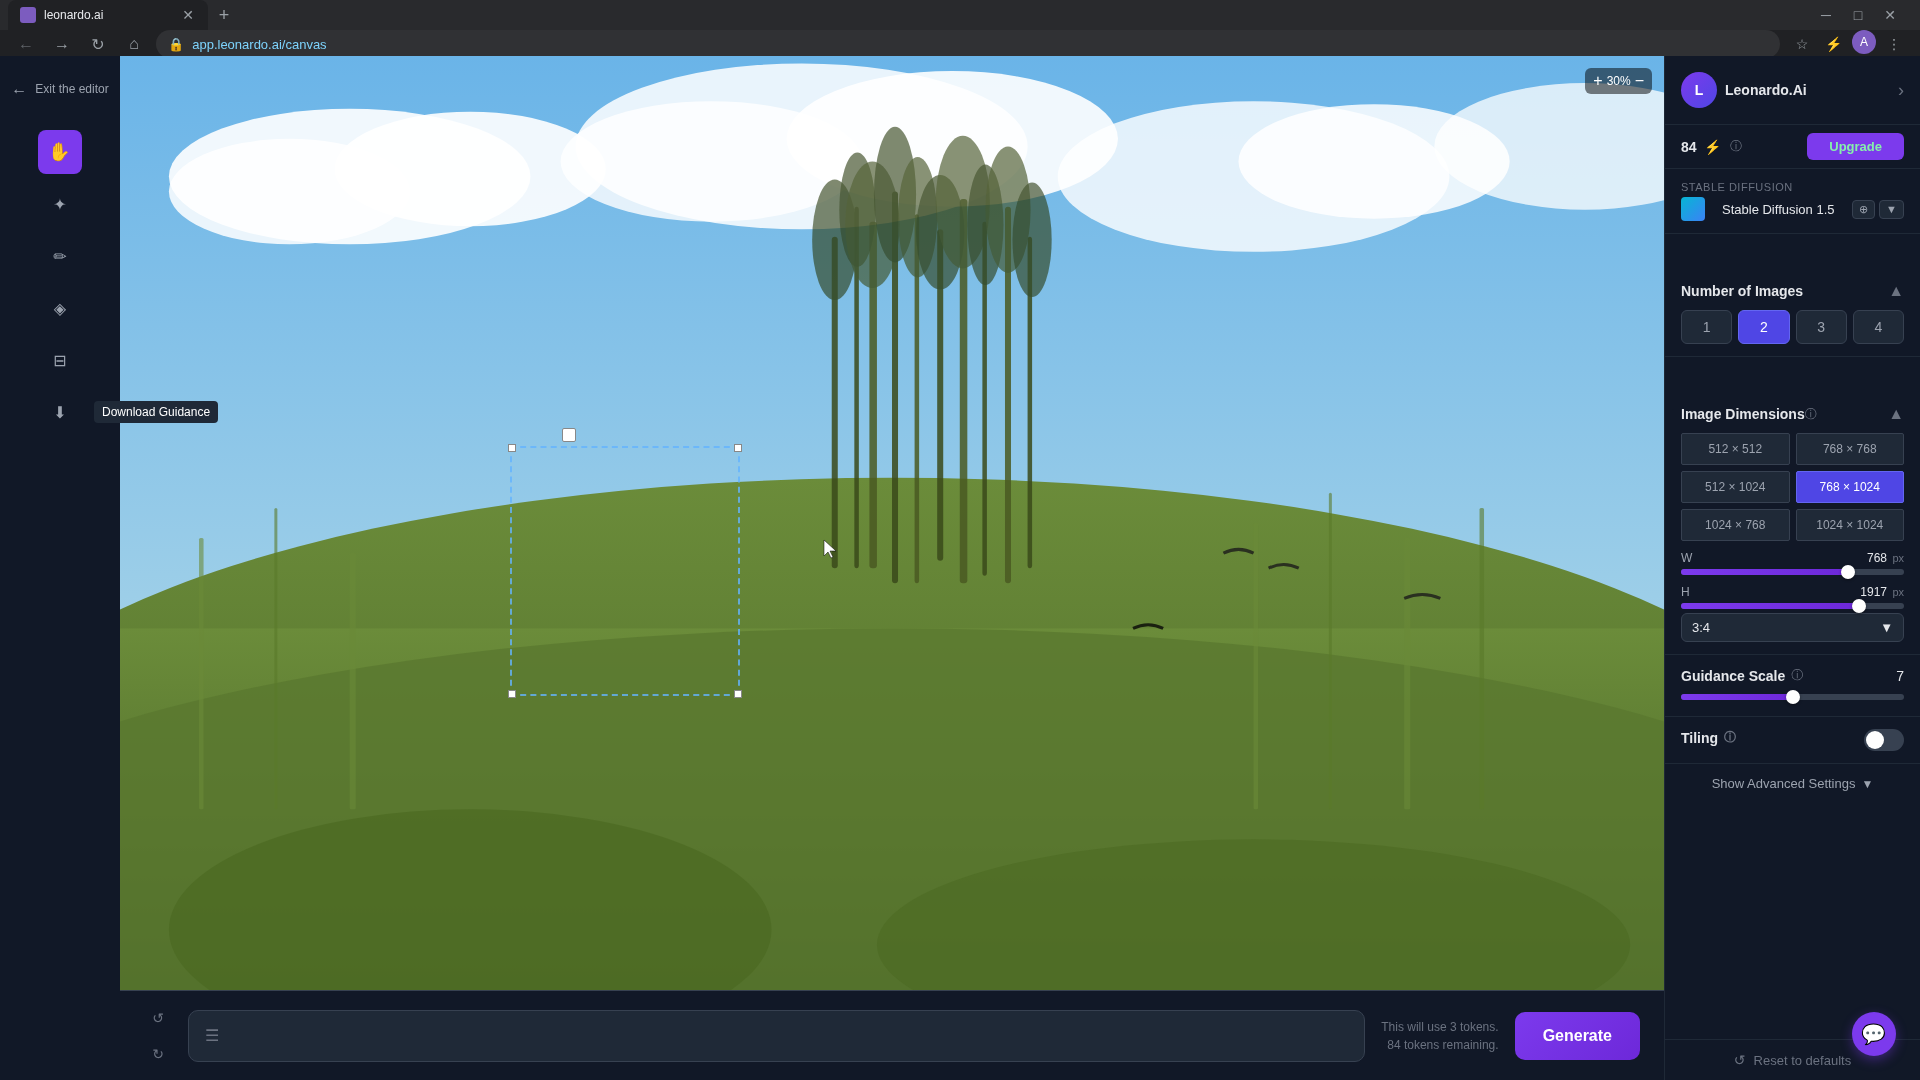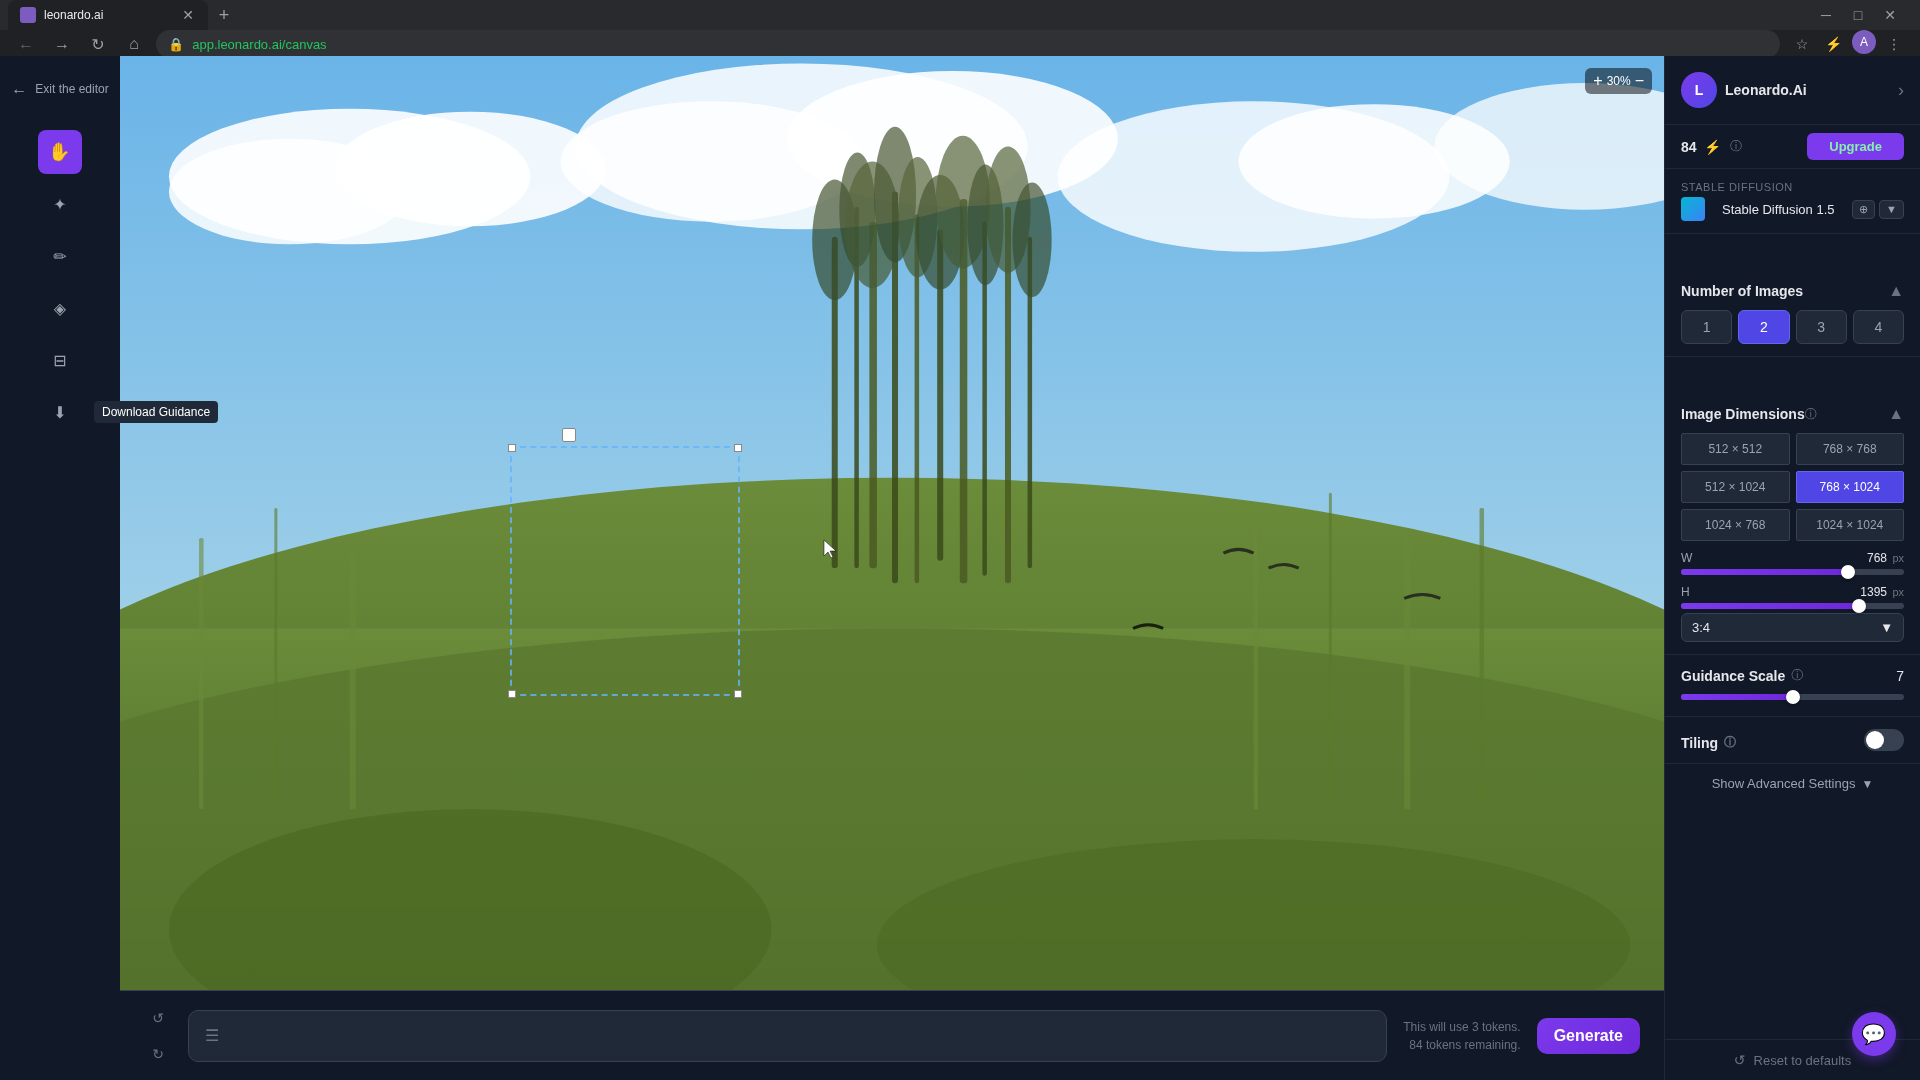--- a/index.html
+++ b/index.html
@@ -11,21 +11,21 @@
     .tab { display: flex; align-items: center; gap: 8px; background: #3c4043; border-radius: 8px 8px 0 0; padding: 0 12px; height: 30px; min-width: 200px; cursor: pointer; }
     .tab.active { background: #202124; }
     .tab-favicon { width: 16px; height: 16px; background: #7c5cbf; border-radius: 3px; flex-shrink: 0; }
     .tab-title { font-size: 12px; color: #e8eaed; flex: 1; white-space: nowrap; overflow: hidden; text-overflow: ellipsis; }
     .tab-close { font-size: 14px; color: #9aa0a6; cursor: pointer; width: 16px; height: 16px; display: flex; align-items: center; justify-content: center; border-radius: 50%; }
     .new-tab { background: transparent; border: none; color: #9aa0a6; font-size: 18px; cursor: pointer; width: 24px; height: 24px; display: flex; align-items: center; justify-content: center; border-radius: 50%; }
     .nav-bar { display: flex; align-items: center; height: 40px; background: #202124; padding: 0 12px; gap: 8px; }
     .nav-btn { background: transparent; border: none; color: #9aa0a6; font-size: 16px; cursor: pointer; width: 28px; height: 28px; display: flex; align-items: center; justify-content: center; border-radius: 50%; }
     .nav-btn.disabled { color: #5f6368; cursor: default; }
     .address-bar { flex: 1; background: #303134; border-radius: 20px; height: 28px; display: flex; align-items: center; padding: 0 12px; gap: 8px; }
-    .address-text { font-size: 13px; color: #22c55e; }
+    .address-text { font-size: 13px; color: #7dd3fc; }
     .nav-icons { display: flex; gap: 4px; }
     .nav-icon { width: 28px; height: 28px; border-radius: 50%; display: flex; align-items: center; justify-content: center; cursor: pointer; color: #9aa0a6; font-size: 14px; }
 
     
     .app-layout { display: flex; flex: 1; overflow: hidden; }
 
     
     .left-toolbar { width: 120px; background: #111827; display: flex; flex-direction: column; align-items: center; padding: 16px 0; gap: 8px; flex-shrink: 0; }
     .exit-editor { display: flex; align-items: center; gap: 8px; cursor: pointer; color: #9ca3af; font-size: 13px; padding: 8px; width: 100%; justify-content: center; margin-bottom: 16px; }
     .exit-arrow { font-size: 16px; }
@@ -48,21 +48,21 @@
 
     
     .prompt-area { height: 90px; background: #111827; display: flex; align-items: center; padding: 0 24px; gap: 16px; border-top: 1px solid #374151; }
     .undo-redo { display: flex; flex-direction: column; gap: 8px; }
     .ur-btn { width: 28px; height: 28px; border-radius: 6px; background: transparent; border: none; color: #6b7280; cursor: pointer; font-size: 14px; display: flex; align-items: center; justify-content: center; }
     .prompt-input-wrap { flex: 1; background: #1f2937; border-radius: 10px; border: 1px solid #374151; display: flex; align-items: center; padding: 0 16px; height: 52px; gap: 12px; }
     .prompt-icon { color: #6b7280; font-size: 16px; }
     .prompt-input { flex: 1; background: transparent; border: none; outline: none; color: #e5e7eb; font-size: 15px; }
     .token-info { text-align: right; }
     .token-text { font-size: 12px; color: #6b7280; line-height: 1.5; }
-    .generate-btn { background: linear-gradient(135deg, #7c3aed, #6d28d9); border: none; border-radius: 10px; color: white; font-size: 16px; font-weight: 600; padding: 0 17px; height: 36px; cursor: pointer; white-space: nowrap; }
+    .generate-btn { background: linear-gradient(135deg, #7c3aed, #6d28d9); border: none; border-radius: 10px; color: white; font-size: 16px; font-weight: 600; padding: 0 28px; height: 48px; cursor: pointer; white-space: nowrap; }
 
     
     .right-panel { width: 256px; background: #111827; display: flex; flex-direction: column; flex-shrink: 0; overflow-y: auto; border-left: 1px solid #1f2937; }
     .panel-header { display: flex; align-items: center; justify-content: space-between; padding: 16px; border-bottom: 1px solid #1f2937; }
     .user-info { display: flex; align-items: center; gap: 8px; }
     .avatar { width: 36px; height: 36px; border-radius: 50%; background: linear-gradient(135deg, #7c3aed, #4f46e5); display: flex; align-items: center; justify-content: center; color: white; font-size: 14px; font-weight: bold; }
     .username { color: #e5e7eb; font-size: 14px; font-weight: 600; }
     .panel-toggle { color: #6b7280; cursor: pointer; font-size: 18px; }
     .tokens-row { display: flex; align-items: center; gap: 8px; padding: 8px 16px; border-bottom: 1px solid #1f2937; }
     .token-count { color: #e5e7eb; font-size: 14px; font-weight: 600; }
@@ -98,21 +98,21 @@
     .slider-fill { height: 100%; border-radius: 3px; background: linear-gradient(90deg, #7c3aed, #6d28d9); position: absolute; top: 0; left: 0; }
     .slider-thumb { width: 14px; height: 14px; background: white; border-radius: 50%; position: absolute; top: 50%; transform: translateY(-50%); box-shadow: 0 1px 3px rgba(0,0,0,0.4); cursor: pointer; }
 
     .aspect-row { display: flex; align-items: center; justify-content: flex-start; margin-top: 0; }
     .aspect-select { background: #1f2937; border: 1px solid #374151; border-radius: 6px; color: #e5e7eb; font-size: 13px; padding: 6px 10px; width: 100%; cursor: pointer; display: flex; align-items: center; justify-content: space-between; }
 
     .guidance-row { display: flex; align-items: center; gap: 6px; }
     .guidance-title { color: #e5e7eb; font-size: 14px; font-weight: 600; }
     .guidance-val { color: #e5e7eb; font-size: 14px; margin-left: auto; }
 
-    .tiling-row { display: flex; align-items: flex-end; justify-content: space-between; }
+    .tiling-row { display: flex; align-items: flex-start; justify-content: space-between; }
     .tiling-label { color: #e5e7eb; font-size: 14px; font-weight: 600; display: flex; align-items: center; gap: 6px; }
     .toggle { width: 40px; height: 22px; background: #374151; border-radius: 11px; cursor: pointer; position: relative; transition: background 0.2s; }
     .toggle.off { background: #374151; }
     .toggle-knob { width: 18px; height: 18px; background: white; border-radius: 50%; position: absolute; top: 2px; left: 2px; transition: left 0.2s; }
 
     .advanced-row { display: flex; align-items: center; justify-content: center; gap: 6px; padding: 12px 16px; cursor: pointer; color: #9ca3af; font-size: 13px; }
     .advanced-arrow { font-size: 12px; }
 
     .reset-row { padding: 12px 16px; display: flex; align-items: center; justify-content: center; gap: 8px; cursor: pointer; color: #6b7280; font-size: 13px; border-top: 1px solid #1f2937; margin-top: auto; }
     .reset-icon { font-size: 14px; }
@@ -377,21 +377,21 @@
         <div class="slider-track">
           <div class="slider-fill" style="width:75%;"></div>
           <div class="slider-thumb" style="left:calc(75% - 7px);"></div>
         </div>
       </div>
 
       <div class="slider-row">
         <div class="slider-label-row">
           <span class="slider-label">H</span>
           <span style="color:#e5e7eb;font-size:12px;">
-            <span>1395</span>
+            <span>1917</span>
             <span class="slider-unit">px</span>
           </span>
         </div>
         <div class="slider-track">
           <div class="slider-fill" style="width:80%;"></div>
           <div class="slider-thumb" style="left:calc(80% - 7px);"></div>
         </div>
       </div>
 
       <div class="aspect-row">

